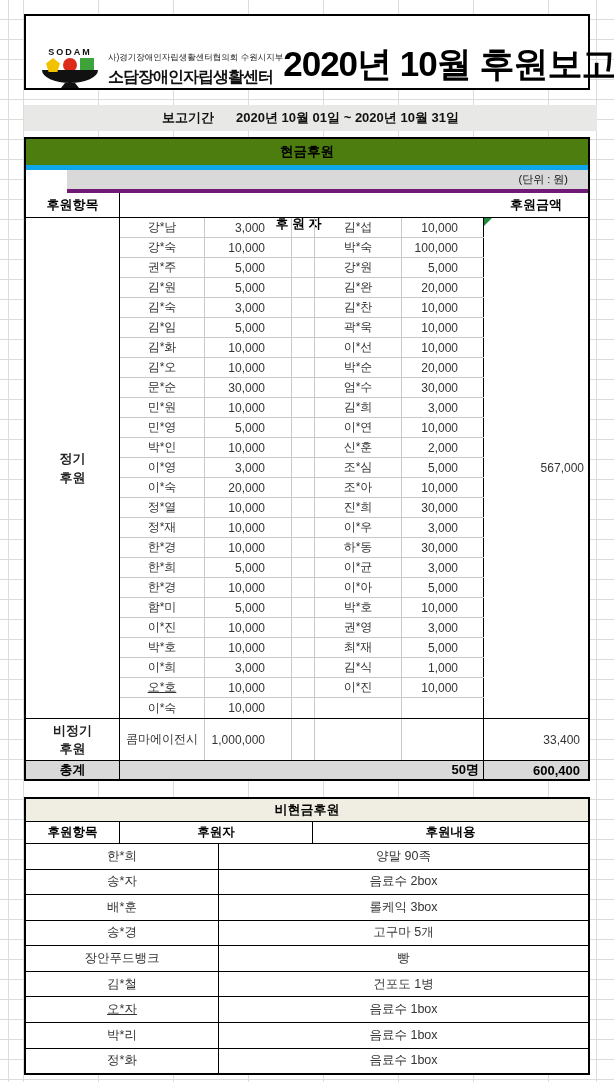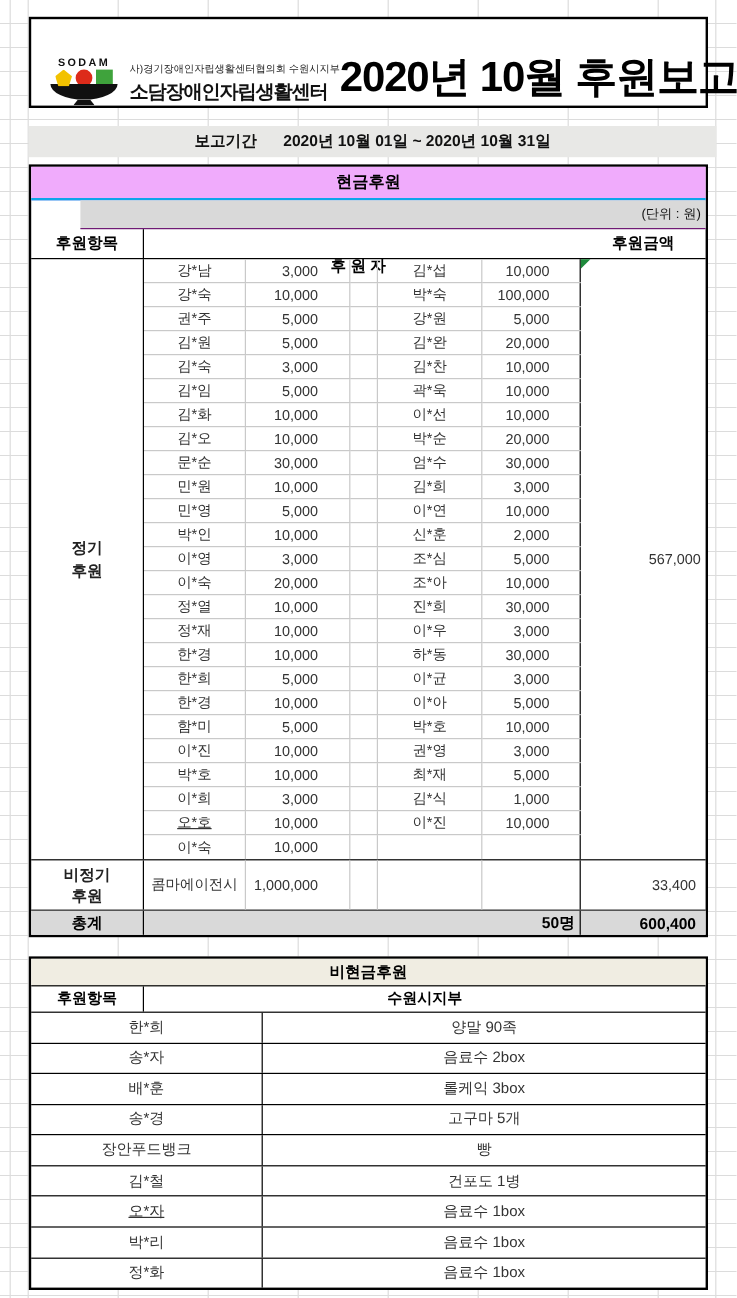--- a/index.html
+++ b/index.html
@@ -46,22 +46,22 @@
   #period-band{
     position:absolute;left:24px;top:105px;width:573px;height:26px;background:#e8e8e6;
     display:flex;align-items:center;justify-content:center;gap:22px;
     font-size:13px;font-weight:bold;color:#111;
   }
   
   #cash-table{
     position:absolute;left:24px;top:137px;width:566px;height:644px;box-sizing:border-box;
     border:2px solid #000;background:#fff;display:flex;flex-direction:column;
   }
-  .sec-title{height:26px;background:#f0abfc;border-bottom:2px solid #0ea5e9;display:flex;align-items:center;justify-content:center;font-size:13.5px;font-weight:bold;color:#000;}
-  .unit-row{height:24px;background:#d9d9d9;border-bottom:1px solid #701a75;display:flex;align-items:center;justify-content:flex-end;padding-right:4px;font-size:11px;color:#111;box-sizing:border-box;margin-left:41px;}
+  .sec-title{height:26px;background:#4d7c0f;border-bottom:5px solid #0ea5e9;display:flex;align-items:center;justify-content:center;font-size:13.5px;font-weight:bold;color:#000;}
+  .unit-row{height:24px;background:#d9d9d9;border-bottom:4px solid #701a75;display:flex;align-items:center;justify-content:flex-end;padding-right:20px;font-size:11px;color:#111;box-sizing:border-box;margin-left:41px;}
   .colhdr{height:24px;border-bottom:1px solid #000;display:flex;font-size:13px;font-weight:bold;color:#000;}
   .colhdr .c{display:flex;align-items:center;justify-content:center;box-sizing:border-box;}
   .c-item{width:94px;border-right:1px solid #000;}
   .c-donor{width:364px;border-right:7px solid #d946ef;margin-top:31px;}
   .c-amt{flex:1;}
   #cash-data{height:500px;display:flex;border-bottom:1px solid #000;}
   #regular-item{width:94px;border-right:1px solid #000;display:flex;flex-direction:column;align-items:center;justify-content:center;font-size:13px;font-weight:bold;line-height:1.5;box-sizing:border-box;}
   #regular-donor-grid{
     width:364px;border-right:1px solid #000;box-sizing:border-box;
     display:grid;grid-template-columns:85px 87px 23px 87px 82px;grid-auto-rows:20px;
@@ -302,21 +302,22 @@
       <div class="c" id="total-label">총계</div>
       <div class="c" id="total-count">50명</div>
       <div class="c" id="total-amount">600,400</div>
     </div>
   </div>
 
   <div id="goods-table">
     <div class="sec-title2">비현금후원</div>
     <div class="colhdr2">
       <div class="c g-item">후원항목</div>
-      <div class="c g-content">수원시지부</div>
+      <div class="c g-donor">후원자</div>
+      <div class="c g-content">후원내용</div>
     </div>
     <div id="goods-data">
       <div id="goods-rows">
           <div class="grow">
             <div class="gc donor">한*희</div>
             <div class="gc content">양말 90족</div>
           </div>
           <div class="grow">
             <div class="gc donor">송*자</div>
             <div class="gc content">음료수 2box</div>

